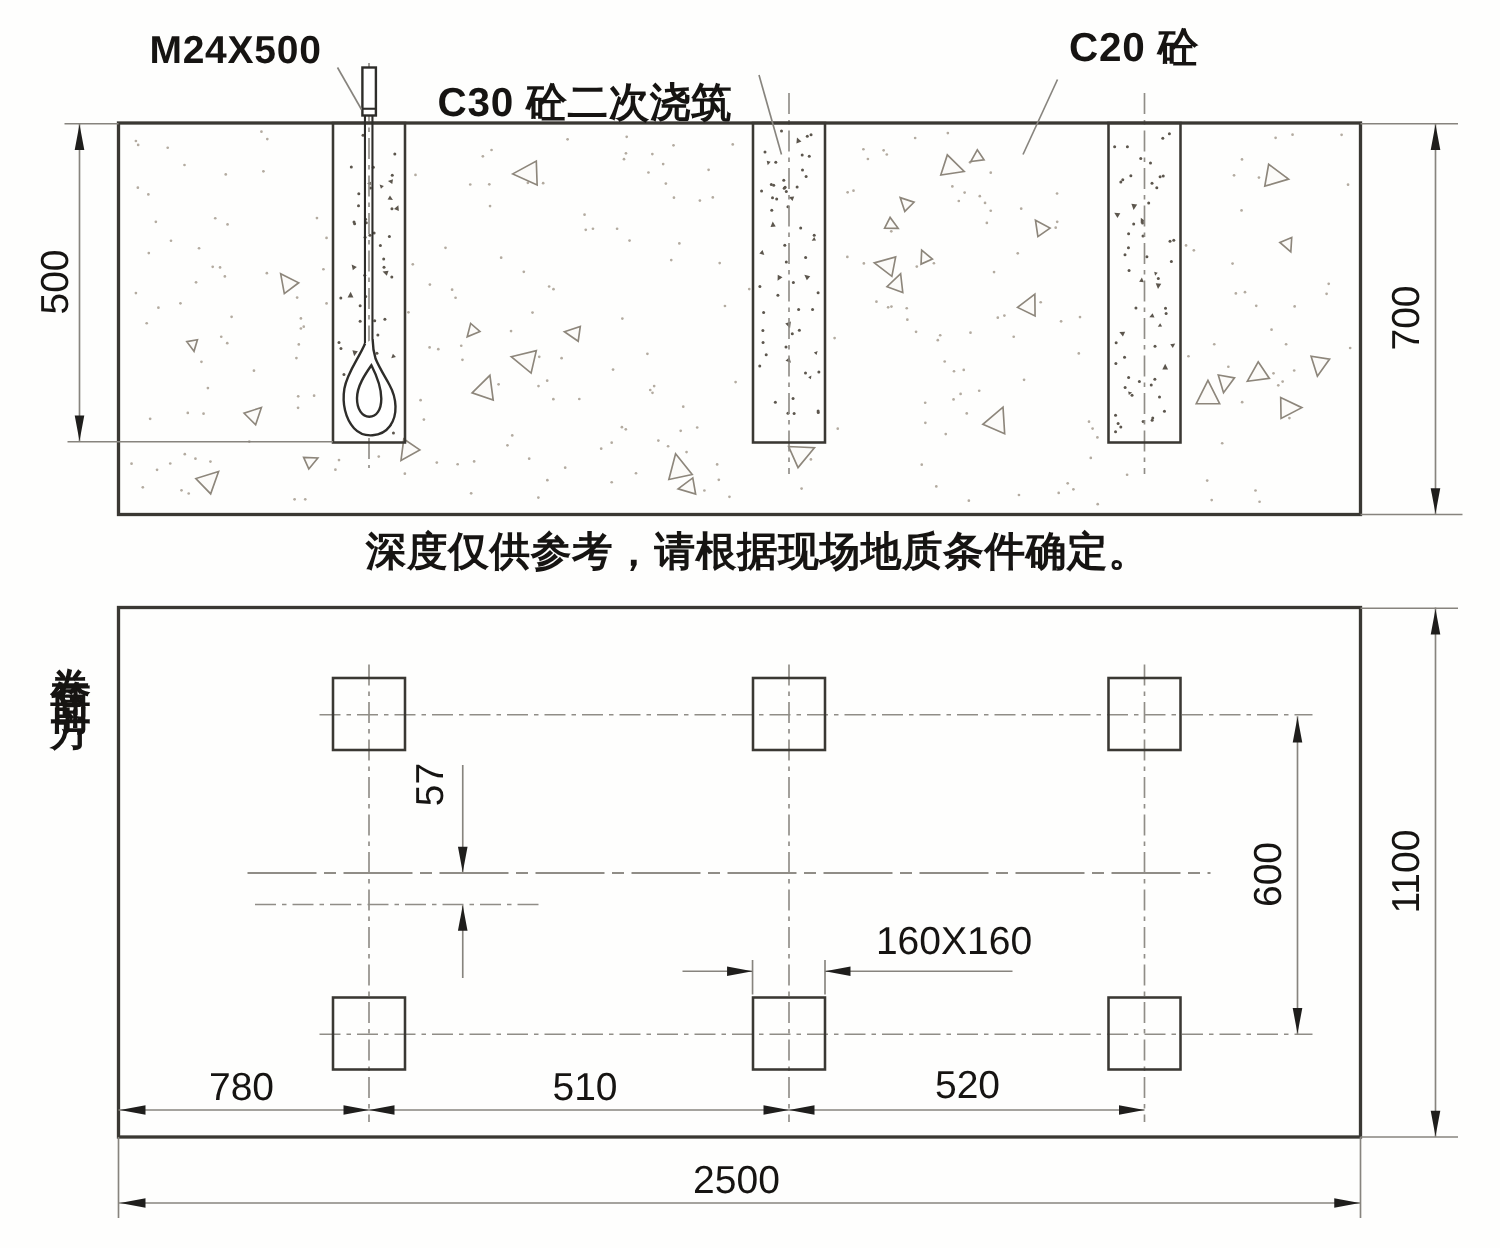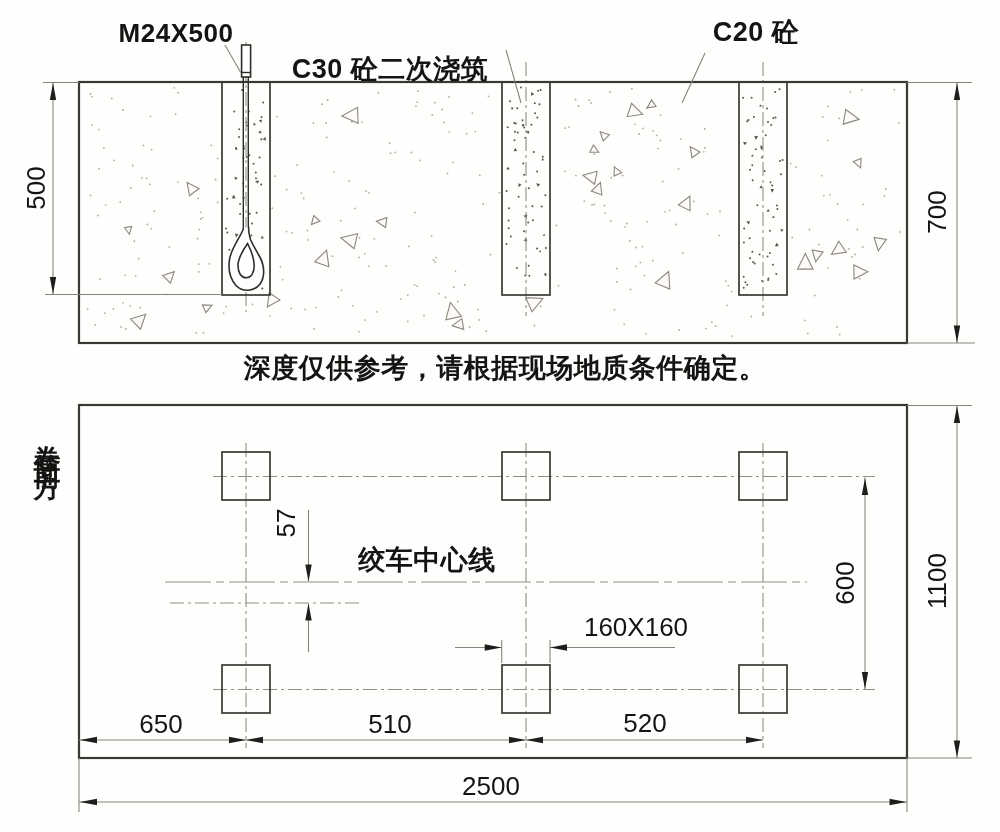--- a/index.html
+++ b/index.html
@@ -608,32 +608,31 @@
         <polygon points="0,0 -17,3.2 -17,-3.2" transform="translate(246,740) rotate(0)" fill="#1f1e1c"></polygon>
         <polygon points="0,0 -17,3.2 -17,-3.2" transform="translate(246,740) rotate(180)" fill="#1f1e1c"></polygon>
         <polygon points="0,0 -17,3.2 -17,-3.2" transform="translate(526,740) rotate(0)" fill="#1f1e1c"></polygon>
         <polygon points="0,0 -17,3.2 -17,-3.2" transform="translate(526,740) rotate(180)" fill="#1f1e1c"></polygon>
         <polygon points="0,0 -17,3.2 -17,-3.2" transform="translate(763,740) rotate(0)" fill="#1f1e1c"></polygon>
         <polygon points="0,0 -17,3.2 -17,-3.2" transform="translate(80,802) rotate(180)" fill="#1f1e1c"></polygon>
         <polygon points="0,0 -17,3.2 -17,-3.2" transform="translate(906.5,802) rotate(0)" fill="#1f1e1c"></polygon>
       </g>
 </svg>
 
-  <div class="t" style="left:176px;top:33px;text-align:right;">M24X500</div>
+  <div class="t" style="left:157px;top:33px;text-align:right;">M24X500</div>
   <div class="t zh" style="left:390px;top:33px;margin-top:36px;">C30 砼二次浇筑</div>
   <div class="t zh" style="left:756px;top:32px;text-align:right;">C20 砼</div>
   <div class="t d rot" style="left:36px;top:188px;">500</div>
   <div class="t d rot" style="left:937px;top:212px;">700</div>
 
   <div class="t zh" style="left:505px;top:368px;">深度仅供参考，请根据现场地质条件确定。</div>
 
   <div class="side">卷筒前方</div>
-  <div class="t zh" style="left:427px;top:560px;">绞车中心线</div>
 
   <div class="t d rot" style="left:286px;top:523px;">57</div>
   <div class="t d" style="left:636px;top:627px;">160X160</div>
   <div class="t d rot" style="left:845px;top:583px;">600</div>
   <div class="t d rot" style="left:937px;top:581px;">1100</div>
-  <div class="t d" style="left:161px;top:724px;">650</div>
+  <div class="t d" style="left:161px;top:724px;">780</div>
   <div class="t d" style="left:390px;top:724px;text-align:right;">510</div>
   <div class="t d" style="left:634px;top:723px;margin-left:11px;">520</div>
   <div class="t d" style="left:491px;top:786px;">2500</div>
 </div>
 
 </body></html>

